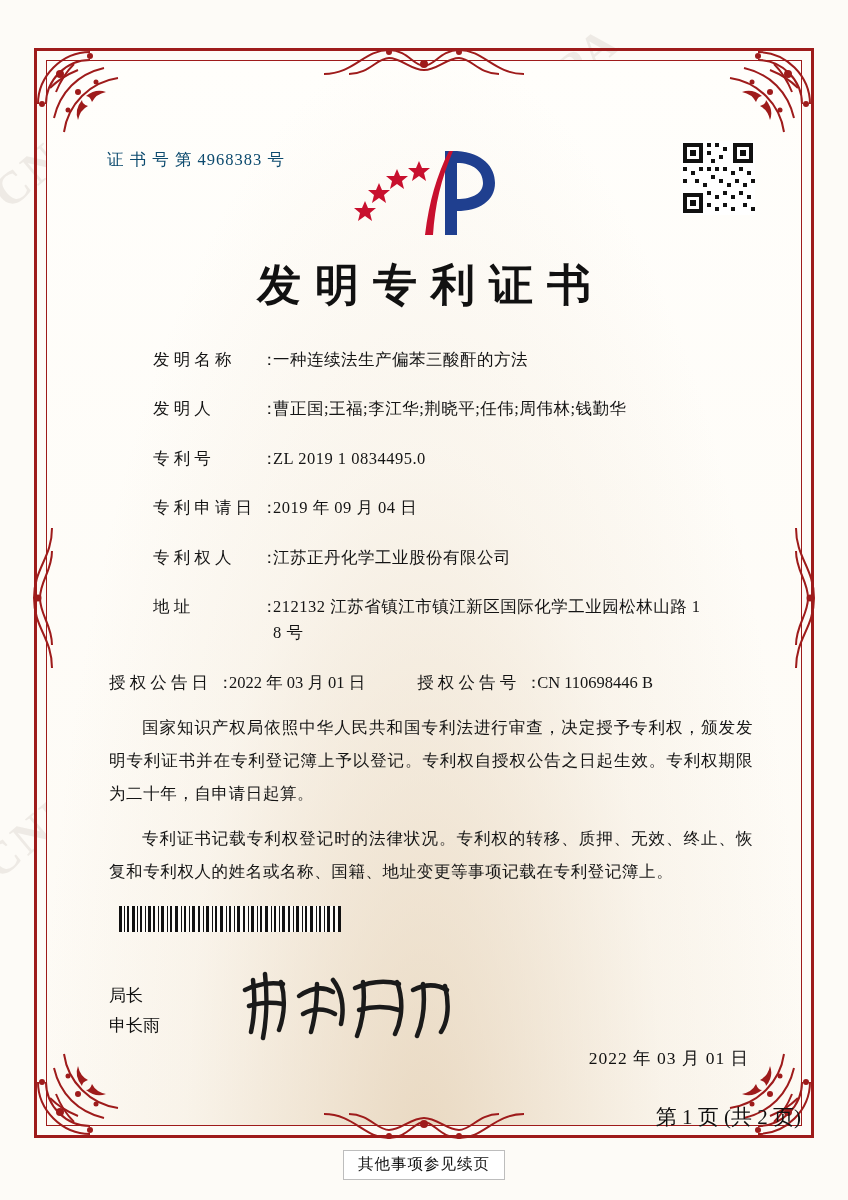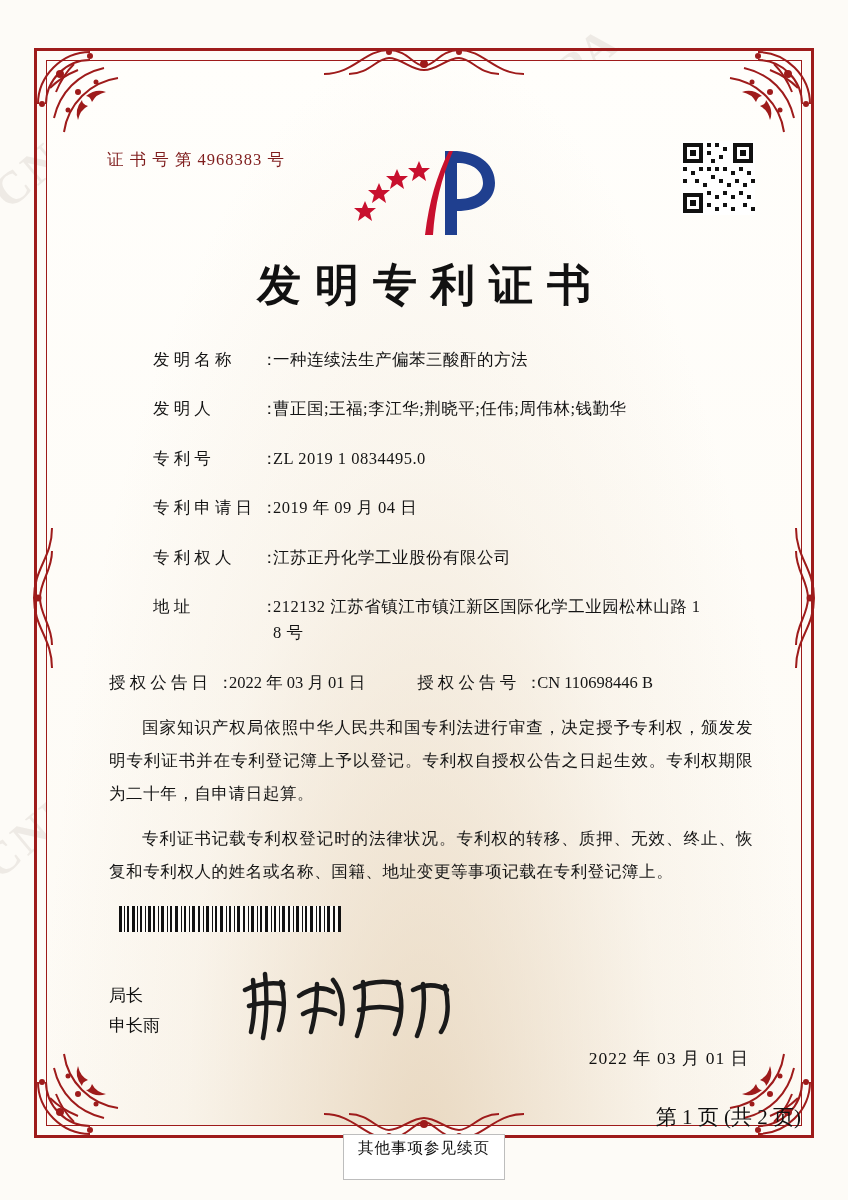--- a/index.html
+++ b/index.html
@@ -119,21 +119,21 @@
     z-index: 5;
   }
 
   
   .cert-no {
     position: absolute;
     left: 60px;
     top: 88px;
     font-size: 16.5px;
     letter-spacing: 1px;
-    color: #7f1d1d;
+    color: #0c4a6e;
     text-align: right;
   }
   .qr {
     position: absolute;
     right: 46px;
     top: 80px;
     width: 74px;
     height: 74px;
   }
 
@@ -275,21 +275,21 @@
     bottom: 20px;
     text-align: center;
     font-size: 15.5px;
     letter-spacing: 1px;
     color: #111;
     z-index: 6;
   }
   .footer-note span {
     display: inline-block;
     border: 1px solid #bdbdbd;
-    padding: 3px 14px 20px 14px;
+    padding: 3px 14px 4px 14px;
     background: #fff;
   }
 </style>
 </head>
 <body>
 
 <div class="page">
 
   <div class="watermark-layer">
     <div class="wm" style="left:-20px; top:120px;">CNIPA</div>

